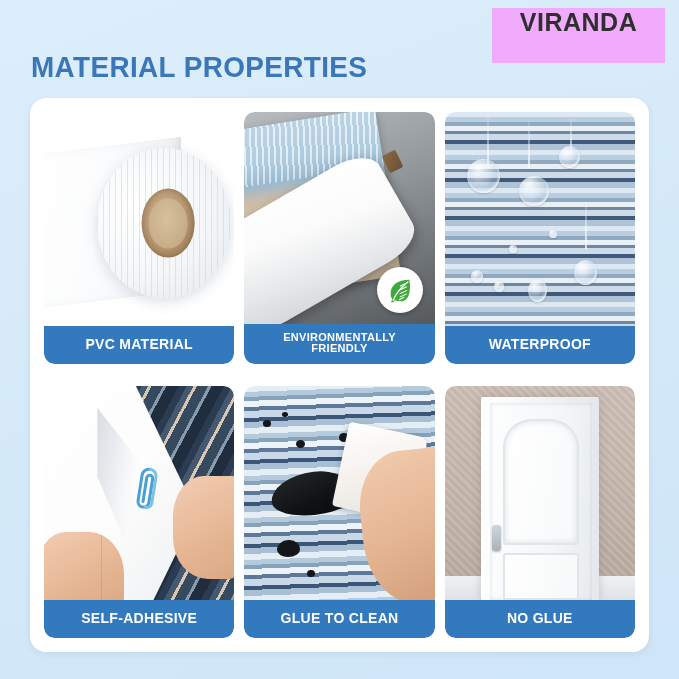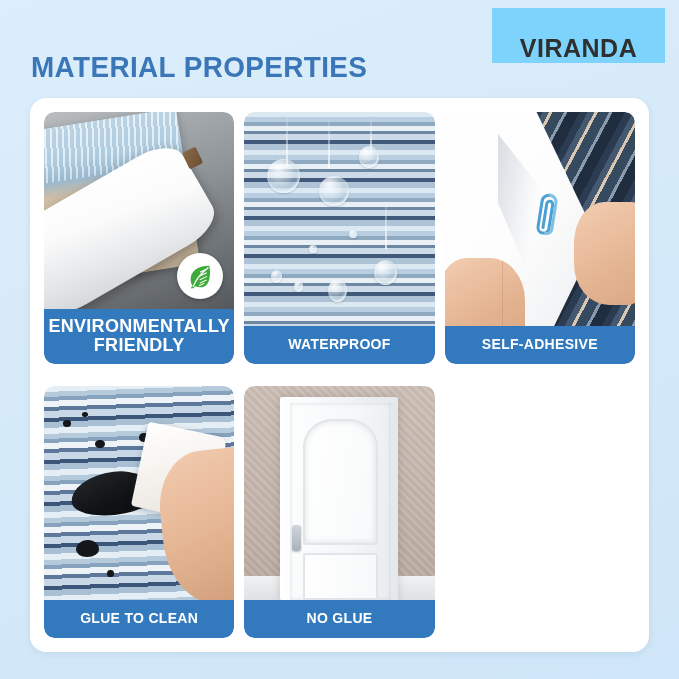--- a/index.html
+++ b/index.html
@@ -20,23 +20,23 @@
     box-sizing: border-box;
   }
 
   
   .brand-box {
     position: absolute;
     top: 8px;
     right: 14px;
     width: 173px;
     height: 55px;
-    background: #7dd3fc;
+    background: #f0abfc;
     display: flex;
-    align-items: flex-end;
+    align-items: flex-start;
     justify-content: center;
   }
   .brand-text {
     font-size: 25px;
     font-weight: bold;
     letter-spacing: 0.5px;
     color: #2f2f2f;
     font-family: "Liberation Sans", sans-serif;
   }
   .page-title {
@@ -100,21 +100,21 @@
     line-height: 1.06;
     padding: 8px 4px 9px;
     border-radius: 0 0 11px 11px;
     min-height: 38px;
     display: flex;
     align-items: center;
     justify-content: center;
     box-sizing: border-box;
     white-space: pre-line;
   }
-  .card-label.two-line { font-size: 18px; }
+  .card-label.two-line { font-size: 11px; }
 
   
   .m-pvc { background: #ffffff; }
   .pvc-sheet {
     position: absolute;
     left: -6%;
     top: 16%;
     width: 78%;
     height: 72%;
     background: linear-gradient(100deg,#ffffff 0%,#fbfcfd 45%,#f0f3f6 100%);
@@ -455,20 +455,29 @@
 
   <div class="brand-box">
     <span class="brand-text">VIRANDA</span>
   </div>
 
   <div class="page-title">MATERIAL PROPERTIES</div>
 
   <div class="panel">
     <div class="grid">
 
+      <div class="card">
+        <div class="card-media m-pvc">
+          <div class="pvc-sheet"></div>
+          <div class="pvc-roll">
+            <div class="pvc-core"></div>
+          </div>
+        </div>
+        <div class="card-label">PVC MATERIAL</div>
+      </div>
 
       <div class="card">
         <div class="card-media m-eco">
           <div class="eco-photo"></div>
           <div class="eco-posts"></div>
           <div class="eco-roll"></div>
           <div class="eco-roll-tip"></div>
           <div class="eco-badge">
             <svg width="30" height="30" viewBox="0 0 32 32" aria-hidden="true">
               <path d="M26 5C13 5 6 11 6 20c0 2.6 .8 4.7 2 6.3L6 29h3l1.6-2.2C12.6 27.6 14.6 28 17 28c9 0 11-12 9-23z" fill="#3faa3c"></path>

